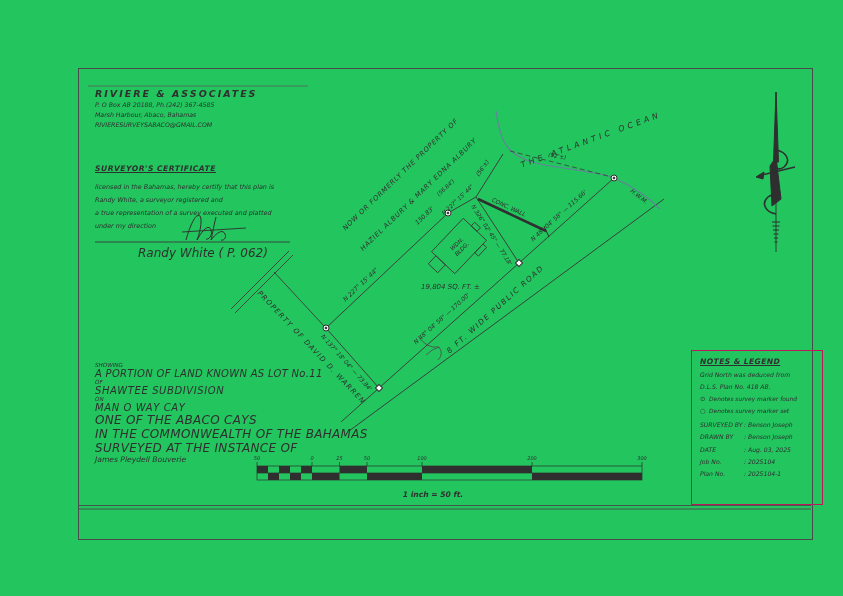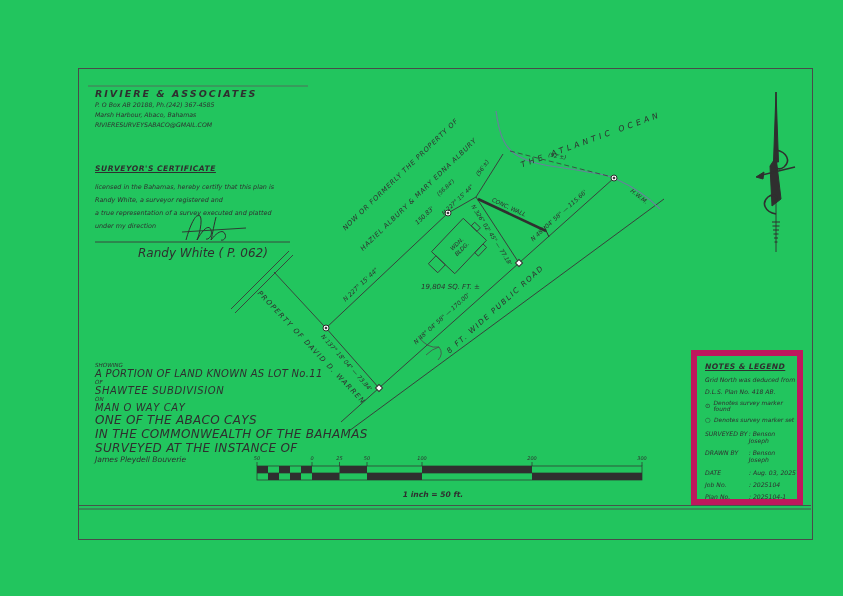--- a/index.html
+++ b/index.html
@@ -15,21 +15,21 @@
   .cert-body{font-size:6.4px;font-style:italic;line-height:13px;margin-top:8px;}
   .signer{left:138px;top:246px;font-size:12px;font-style:italic;}
   .tb{left:95px;top:362px;}
   .tb div{margin:0;}
   .tb-plan{font-size:11px;font-weight:bold;font-style:italic;letter-spacing:1px;}
   .tb-tiny{font-size:5.6px;font-style:italic;margin-top:3px;}
   .tb-med{font-size:10px;font-style:italic;margin-top:2px;letter-spacing:.3px;}
   .tb-big{font-size:10px;font-weight:normal;font-style:italic;margin-top:2px;letter-spacing:.6px;}
   .tb-sm{font-size:12px;font-style:italic;margin-top:5px;letter-spacing:.3px;}
   .tb-client{font-size:7.6px;font-style:italic;margin-top:6px;}
-  .notes{left:691px;top:350px;width:112px;height:155px;border:6px solid #be185d;box-sizing:border-box;padding:6px 0 0 8px;}
+  .notes{left:691px;top:350px;width:132px;height:155px;border:1px solid #be185d;box-sizing:border-box;padding:6px 0 0 8px;}
   .notes-title{font-size:7.6px;font-weight:bold;font-style:italic;text-decoration:underline;letter-spacing:.4px;}
   .notes-line{font-size:6.1px;font-style:italic;margin-top:5.2px;}
   .legend-row{display:flex;align-items:center;margin-top:4.5px;}
   .legend-sym{font-size:6.5px;width:9px;font-style:normal;}
   .legend-txt{font-size:5.9px;font-style:italic;}
   .note-row{display:flex;margin-top:5.4px;}
   .note-label{font-size:6.1px;font-style:italic;width:44px;}
   .note-value{font-size:6.1px;font-style:italic;}
   svg{position:absolute;left:0;top:0;}
   svg text{font-family:"DejaVu Sans",sans-serif;font-style:italic;fill:#2f2f2f;}

